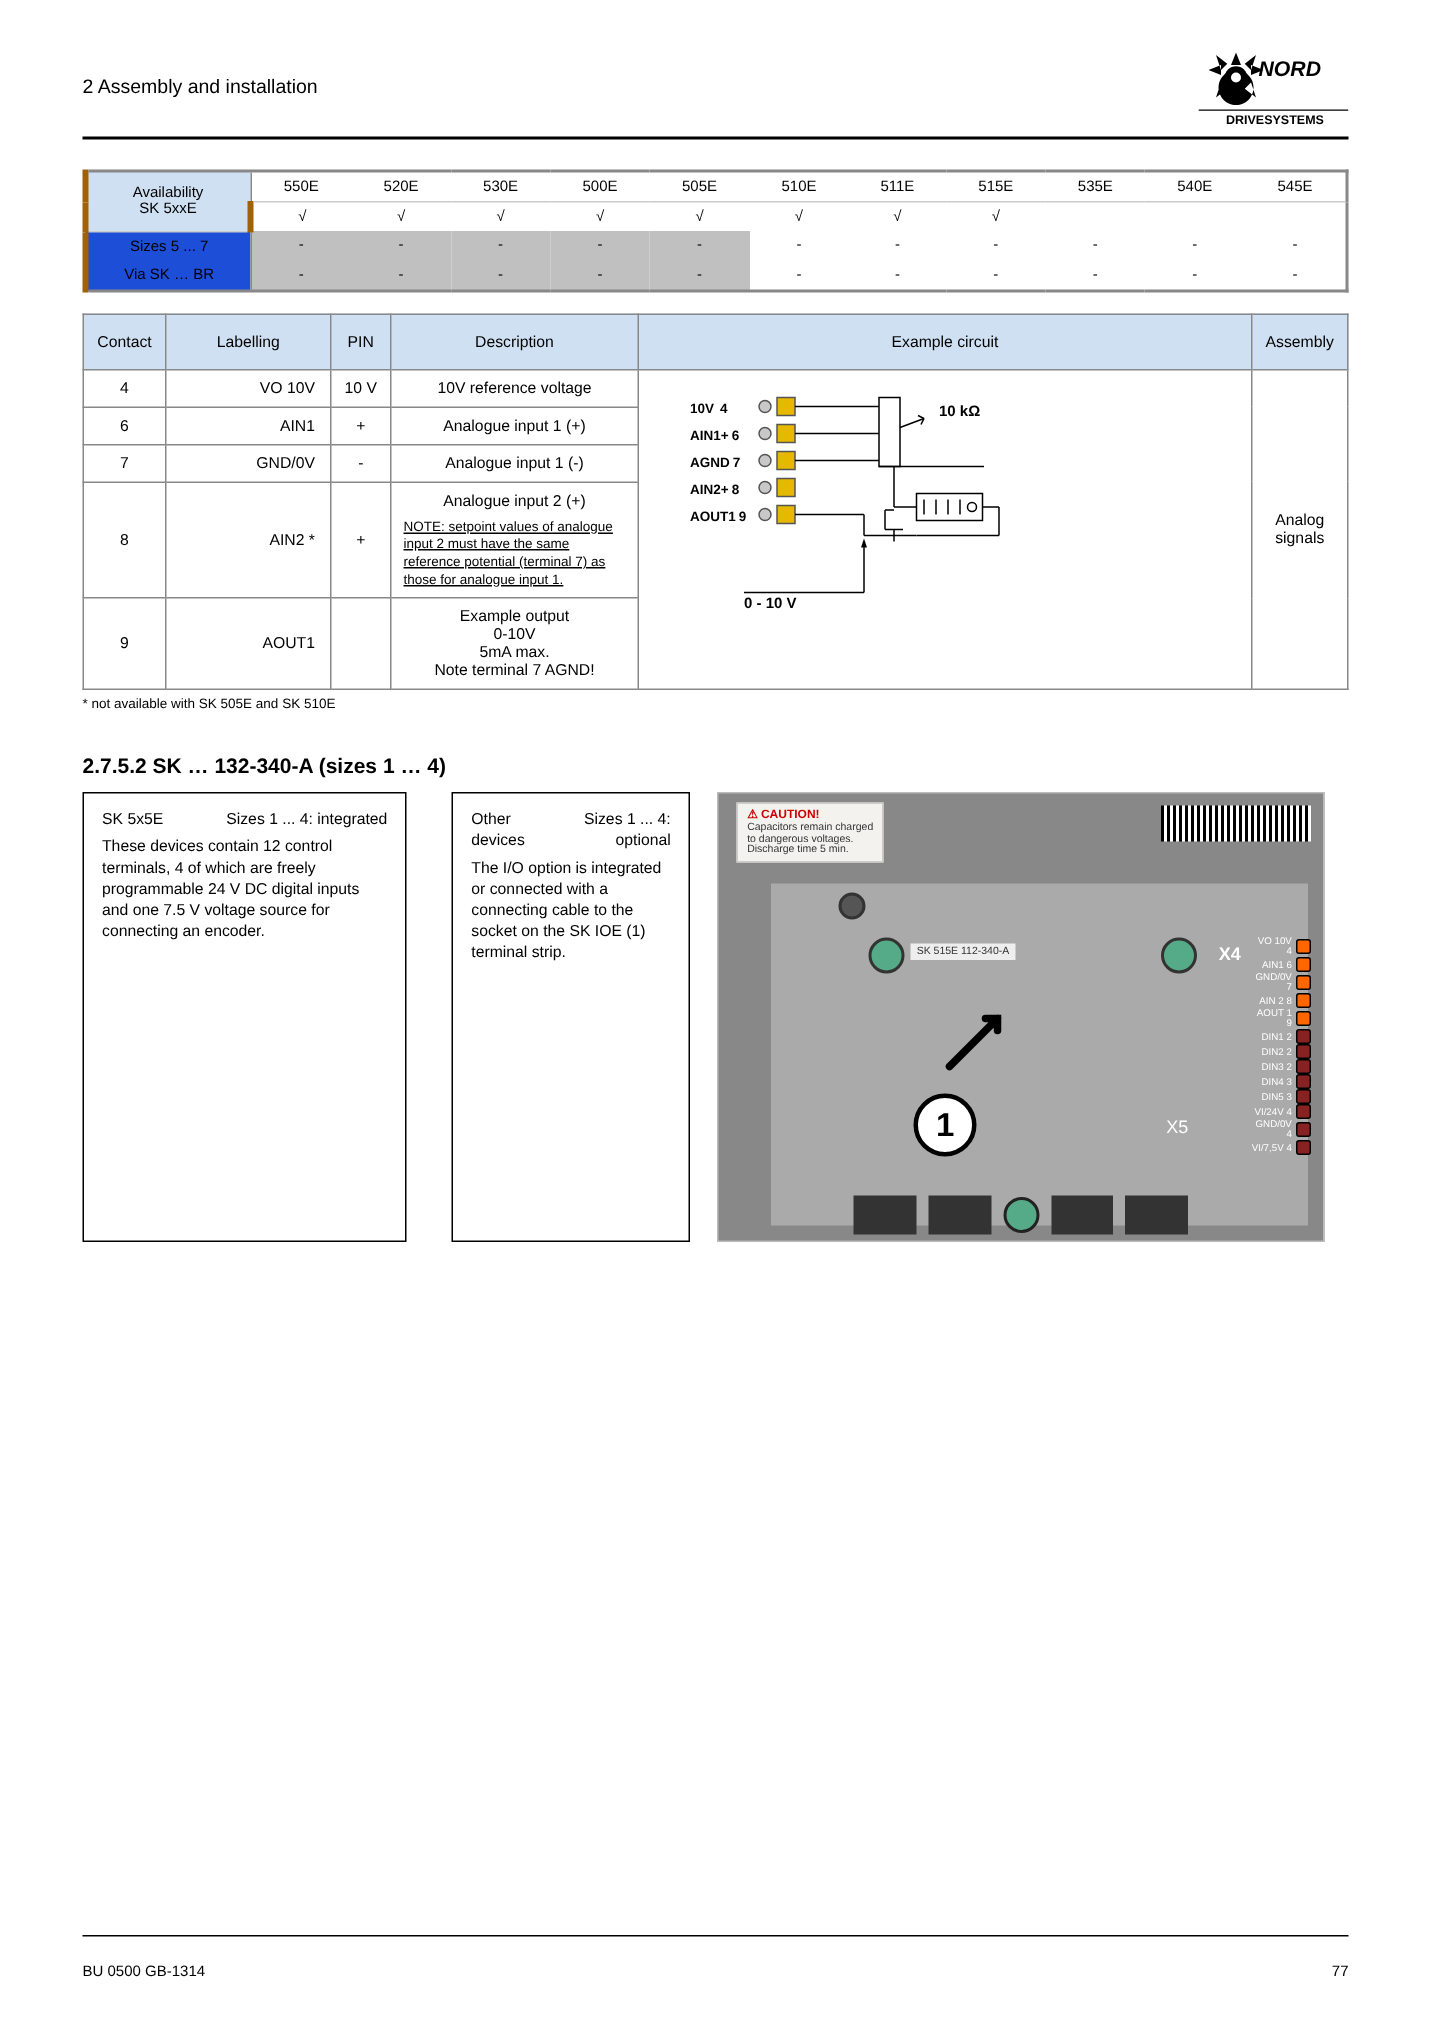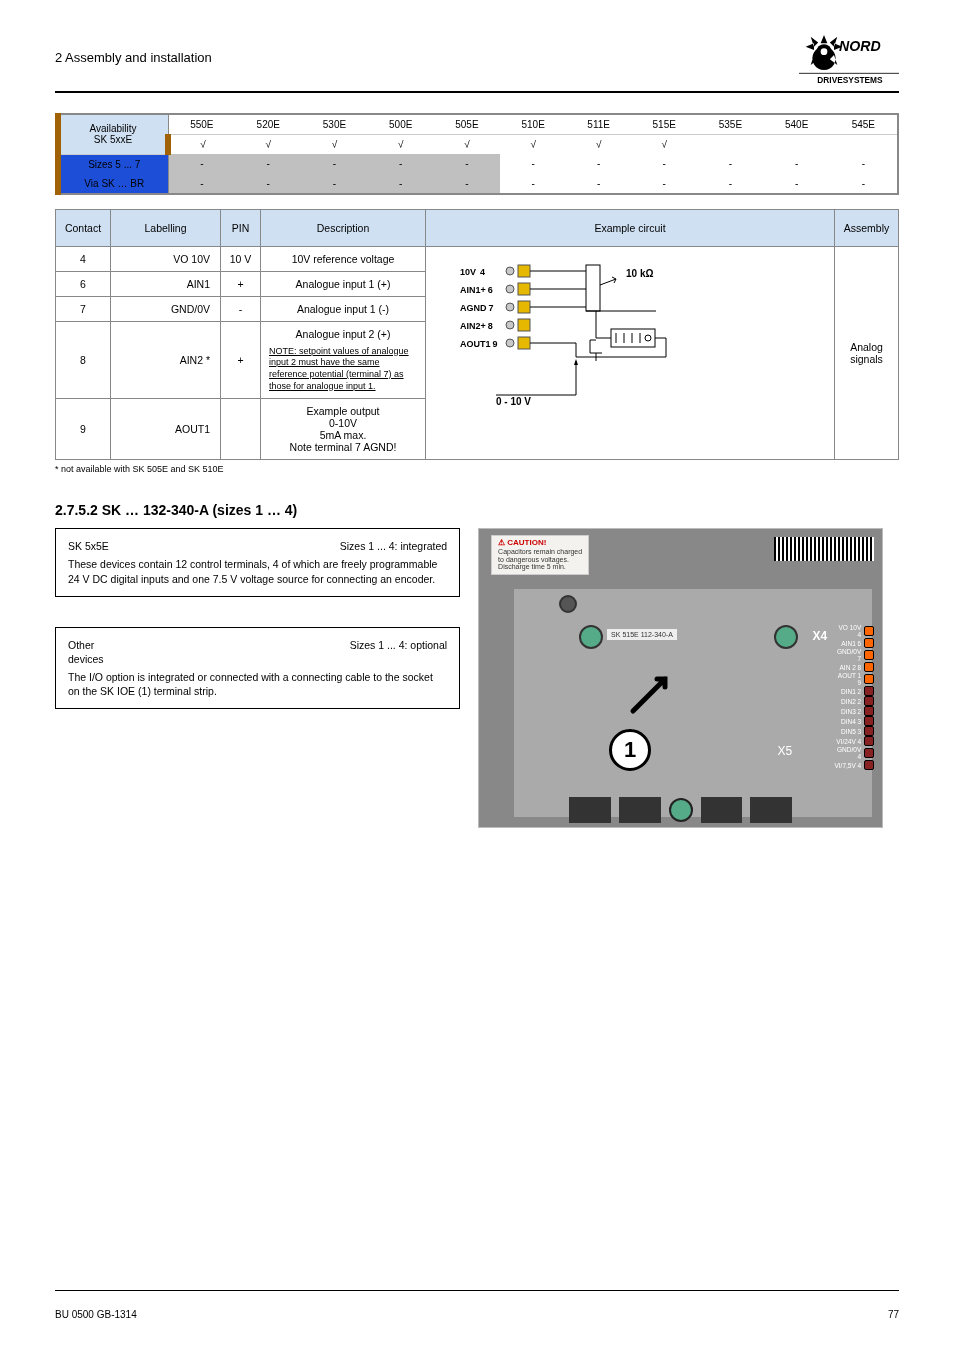--- a/index.html
+++ b/index.html
@@ -18,37 +18,37 @@
   .logo { width: 100px; height: 55px; }
   .hr-top { border: 1px solid #000; margin-bottom: 20px; }
 
   .avail-table { width: 100%; border-collapse: collapse; font-size: 10px; margin-bottom: 14px; }
   .avail-table td, .avail-table th { padding: 4px 6px; text-align: center; }
   .avail-head { background: #cfe0f2; }
   .avail-row-label { background: #1d4ed8; text-align: left; padding-left: 10px; font-size: 10px; }
   .grey-cell { background: #c0c0c0; }
   .border-r { border-right: 1px solid #888; }
   .border-b { border-bottom: 1px solid #ccc; }
-  .avail-table tr td:first-child { border-left: 6px solid #a16207; }
+  .avail-table tr td:first-child { border-left: 4px solid #a16207; }
   .avail-table tr td:last-child { border-right: 2px solid #888; }
   .avail-table tr:first-child td { border-top: 2px solid #888; }
   .avail-table tr:last-child td { border-bottom: 2px solid #888; }
 
   .conn-table { width: 100%; border-collapse: collapse; font-size: 10.5px; }
   .conn-table th { background: #cfe0f2; font-weight: normal; padding: 12px 6px; border: 1px solid #888; text-align: center; }
   .conn-table td { border: 1px solid #888; padding: 6px 8px; vertical-align: top; }
   .conn-table td.c { text-align: center; vertical-align: middle; }
   .conn-table td.r { text-align: right; vertical-align: middle; padding-right: 10px; }
   .note-small { font-size: 9px; line-height: 1.3; }
 
   .section-title { font-size: 14px; font-weight: bold; margin: 28px 0 10px 0; }
 
   .lower-row { display: flex; gap: 18px; }
   .lower-col { width: 48%; }
-  .boxes-col { display: flex; flex-direction: column; gap: 30px; }
+  .boxes-col { display: flex; flex-direction: row; gap: 30px; }
   .text-box { border: 1px solid #000; padding: 10px 12px; font-size: 10.5px; line-height: 1.35; }
   .text-box .label { display: flex; justify-content: space-between; margin-bottom: 4px; }
   .text-box .label .left { }
   .text-box .label .right { text-align: right; }
 
   .photo-box { width: 100%; height: 300px; border: 1px solid #bbb; background: #888; position: relative; overflow: hidden; }
   .photo-caution { position: absolute; top: 6px; left: 12px; background: #f3f2ee; color: #333; font-size: 7px; padding: 3px 6px; border: 1px solid #ccc; line-height: 1.1; }
   .photo-caution .caut-title { color: #c00; font-weight: bold; display: inline-flex; align-items: center; gap: 2px; font-size: 8px; }
   .photo-barcode { position: absolute; top: 8px; right: 8px; width: 100px; height: 24px; background: repeating-linear-gradient(90deg,#000 0 2px,#fff 2px 4px); }
   .photo-panel { position: absolute; top: 60px; left: 35px; right: 10px; bottom: 10px; background: #aaa; }

